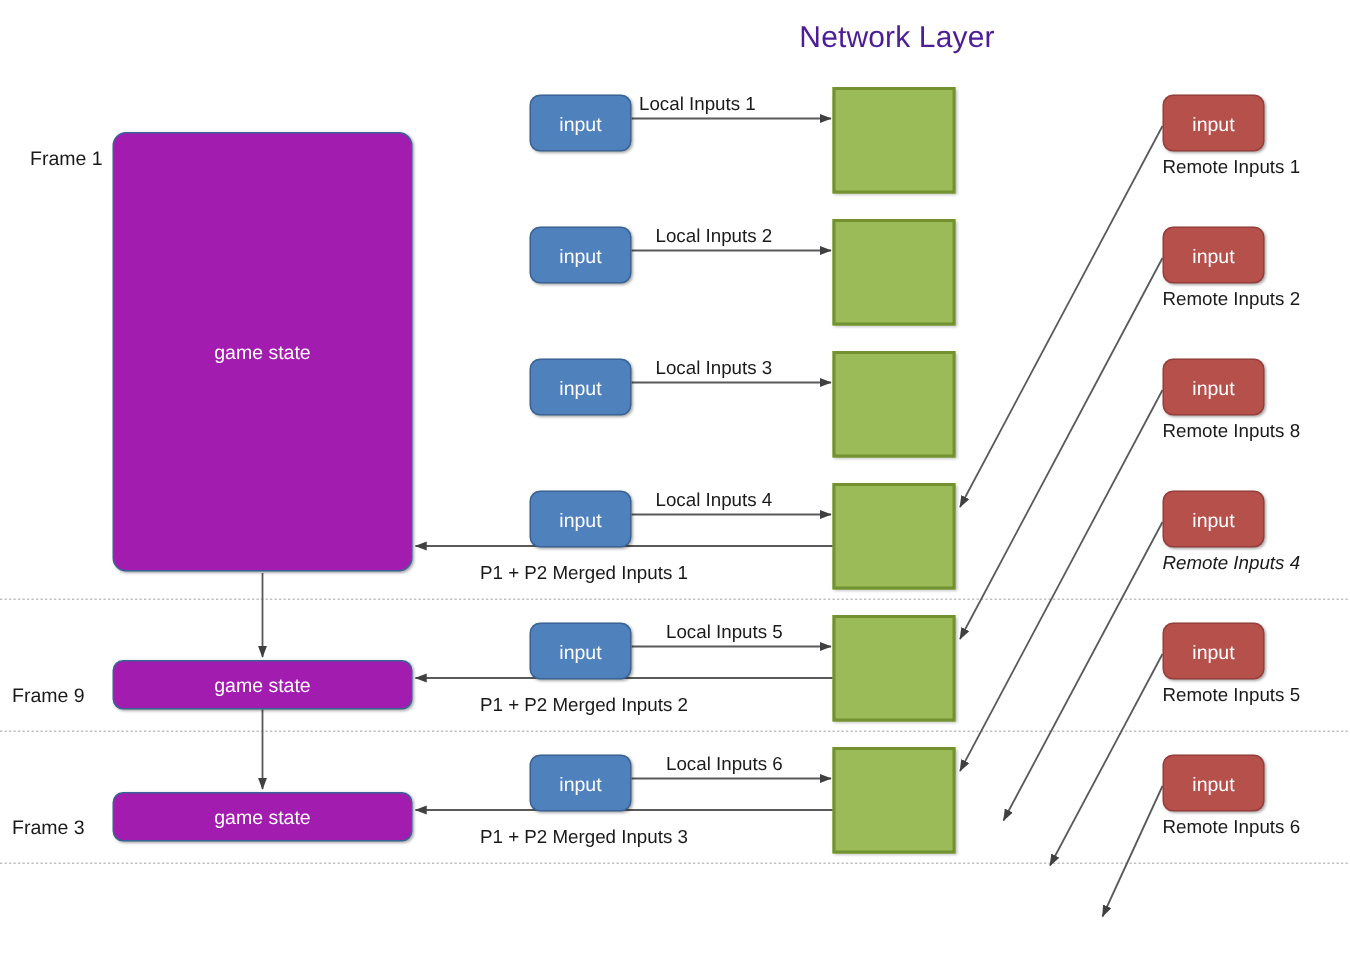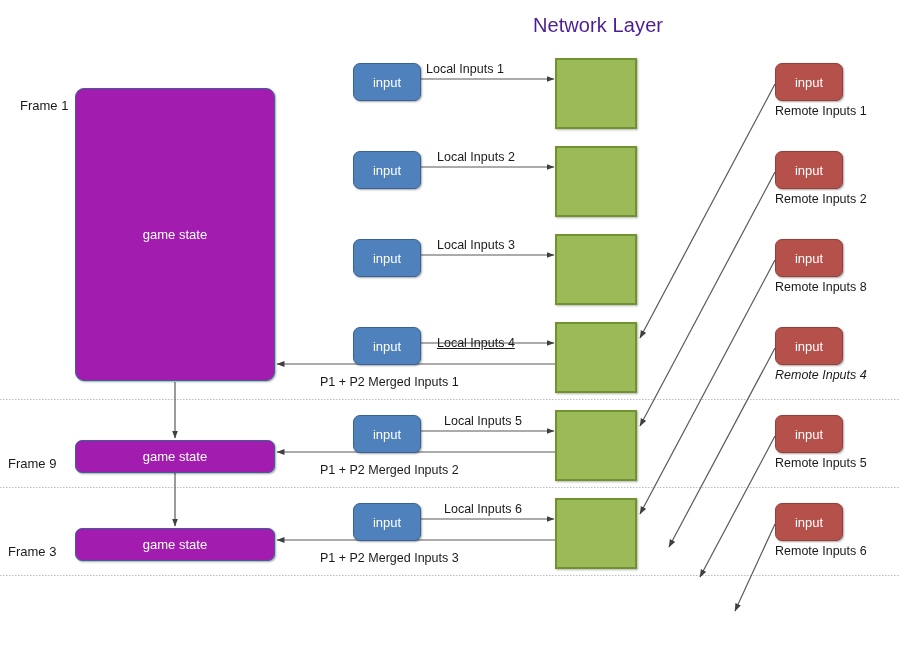--- a/index.html
+++ b/index.html
@@ -170,21 +170,21 @@
   <div class="input-pill" style="left:353px; top:415px;">
     <span>input</span>
   </div>
   <div class="input-pill" style="left:353px; top:503px;">
     <span>input</span>
   </div>
 
   <div class="edge-label" style="left:426px; top:62px;">Local Inputs 1</div>
   <div class="edge-label" style="left:437px; top:150px;">Local Inputs 2</div>
   <div class="edge-label" style="left:437px; top:238px;">Local Inputs 3</div>
-  <div class="edge-label" style="left:437px; top:336px;text-decoration:underline;">Local Inputs 4</div>
+  <div class="edge-label" style="left:437px; top:326px;">Local Inputs 4</div>
   <div class="edge-label" style="left:444px; top:414px;">Local Inputs 5</div>
   <div class="edge-label" style="left:444px; top:502px;">Local Inputs 6</div>
 
   <div class="net-box" style="left:555px; top:58px;"></div>
   <div class="net-box" style="left:555px; top:146px;"></div>
   <div class="net-box" style="left:555px; top:234px;"></div>
   <div class="net-box" style="left:555px; top:322px;"></div>
   <div class="net-box" style="left:555px; top:410px;"></div>
   <div class="net-box" style="left:555px; top:498px;"></div>
 

